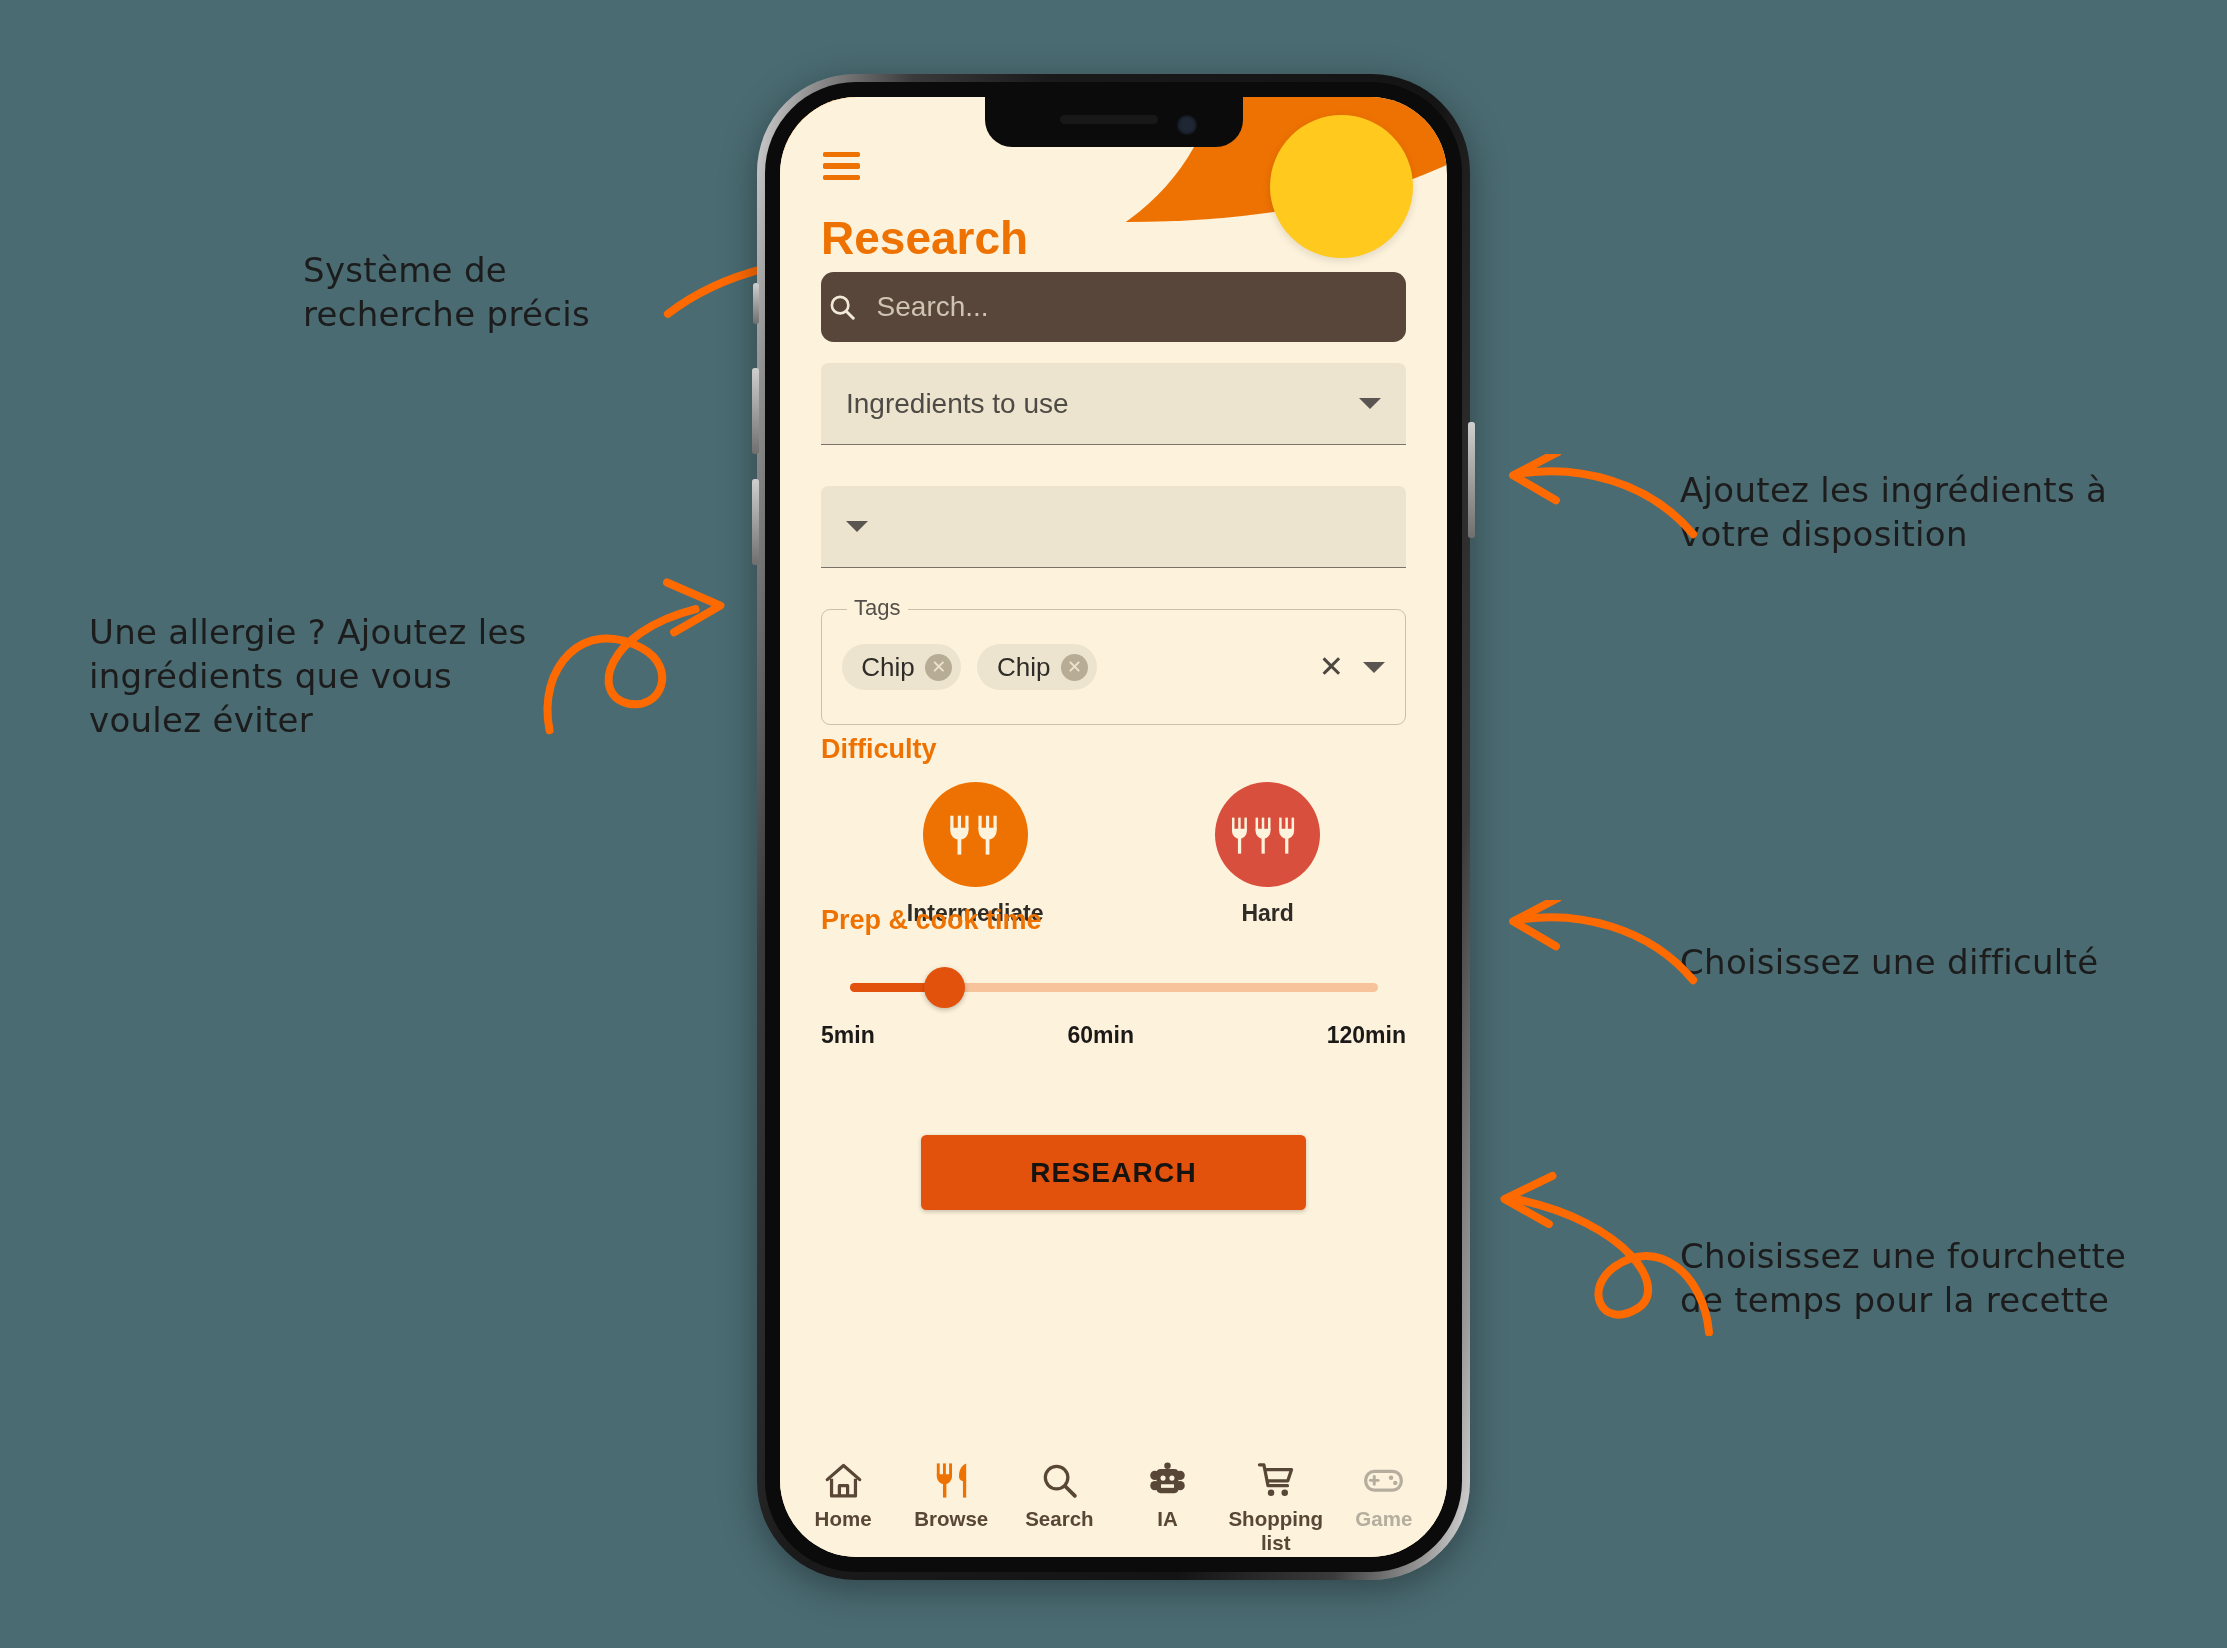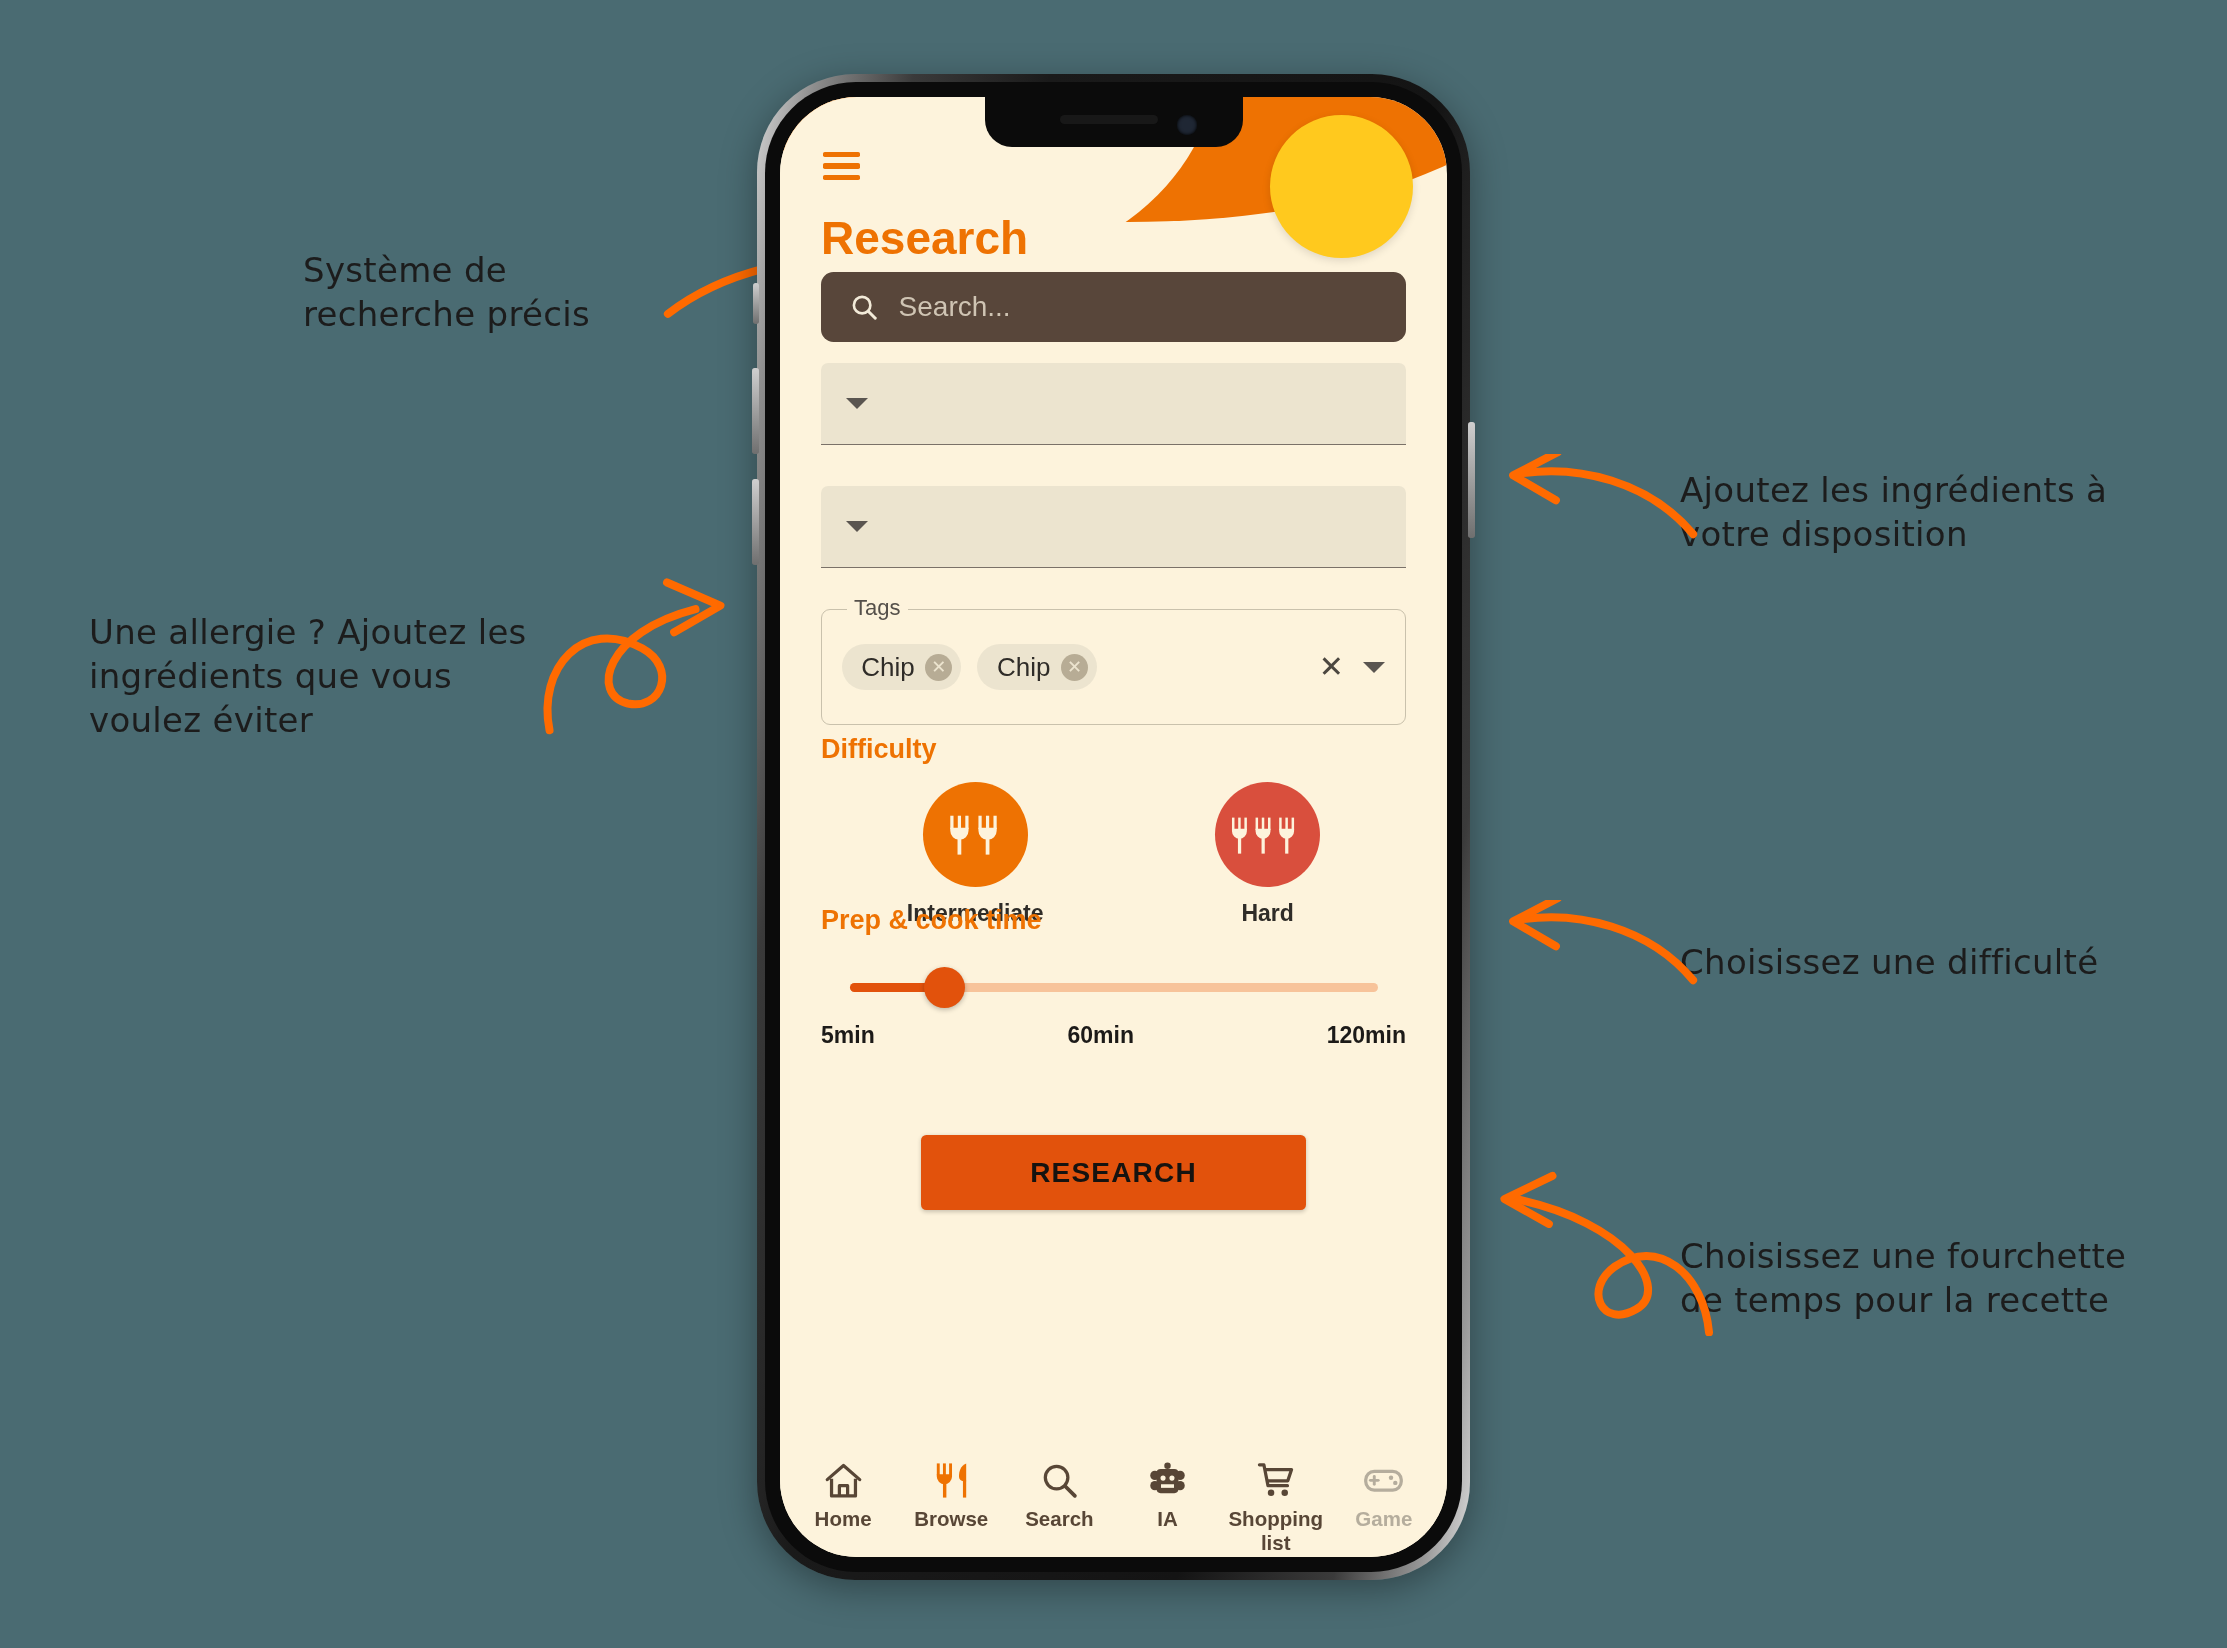--- a/index.html
+++ b/index.html
@@ -126,21 +126,21 @@
     font-size: 46px; font-weight: bold; color: #ee7202;
     z-index: 10;
   }
 
   
   .content { position: absolute; left: 0; right: 0; top: 175px; bottom: 0; z-index: 5; }
 
   .search-bar {
     position: absolute; left: 41px; top: 0; right: 41px;
     height: 70px; background: #58463a; border-radius: 12.5px;
-    display: flex; align-items: center; padding-left: 28px;
+    display: flex; align-items: center; padding-left: 6px;
     cursor: text;
   }
   .search-bar .mag { margin-right: 19.6px; flex: 0 0 auto; }
   .search-bar input {
     flex: 1; background: transparent; border: none; outline: none;
     color: #e9e0cf; font-size: 28px; font-family: "Liberation Sans", sans-serif;
   }
   .search-bar input::placeholder { color: #cfc4b3; }
 
   .sel {
@@ -331,20 +331,21 @@
 
       <div class="search-bar">
         <svg class="mag" width="30" height="30" viewBox="0 0 24 24">
           <circle cx="10.5" cy="10.5" r="6.6" stroke="#f2ead8" stroke-width="2.1" fill="none"></circle>
           <line x1="15.4" y1="15.4" x2="21" y2="21" stroke="#f2ead8" stroke-width="2.4" stroke-linecap="round"></line>
         </svg>
         <input type="text" placeholder="Search..." style="">
       </div>
 
       <div class="sel" id="sel-use">
+        <span class="sel-label">Ingredients to use</span>
         <span class="caret"></span>
       </div>
 
       <div class="sel" id="sel-avoid">
         <span class="caret"></span>
       </div>
 
       <div class="tags-box">
         <span class="tags-legend">Tags</span>
 

